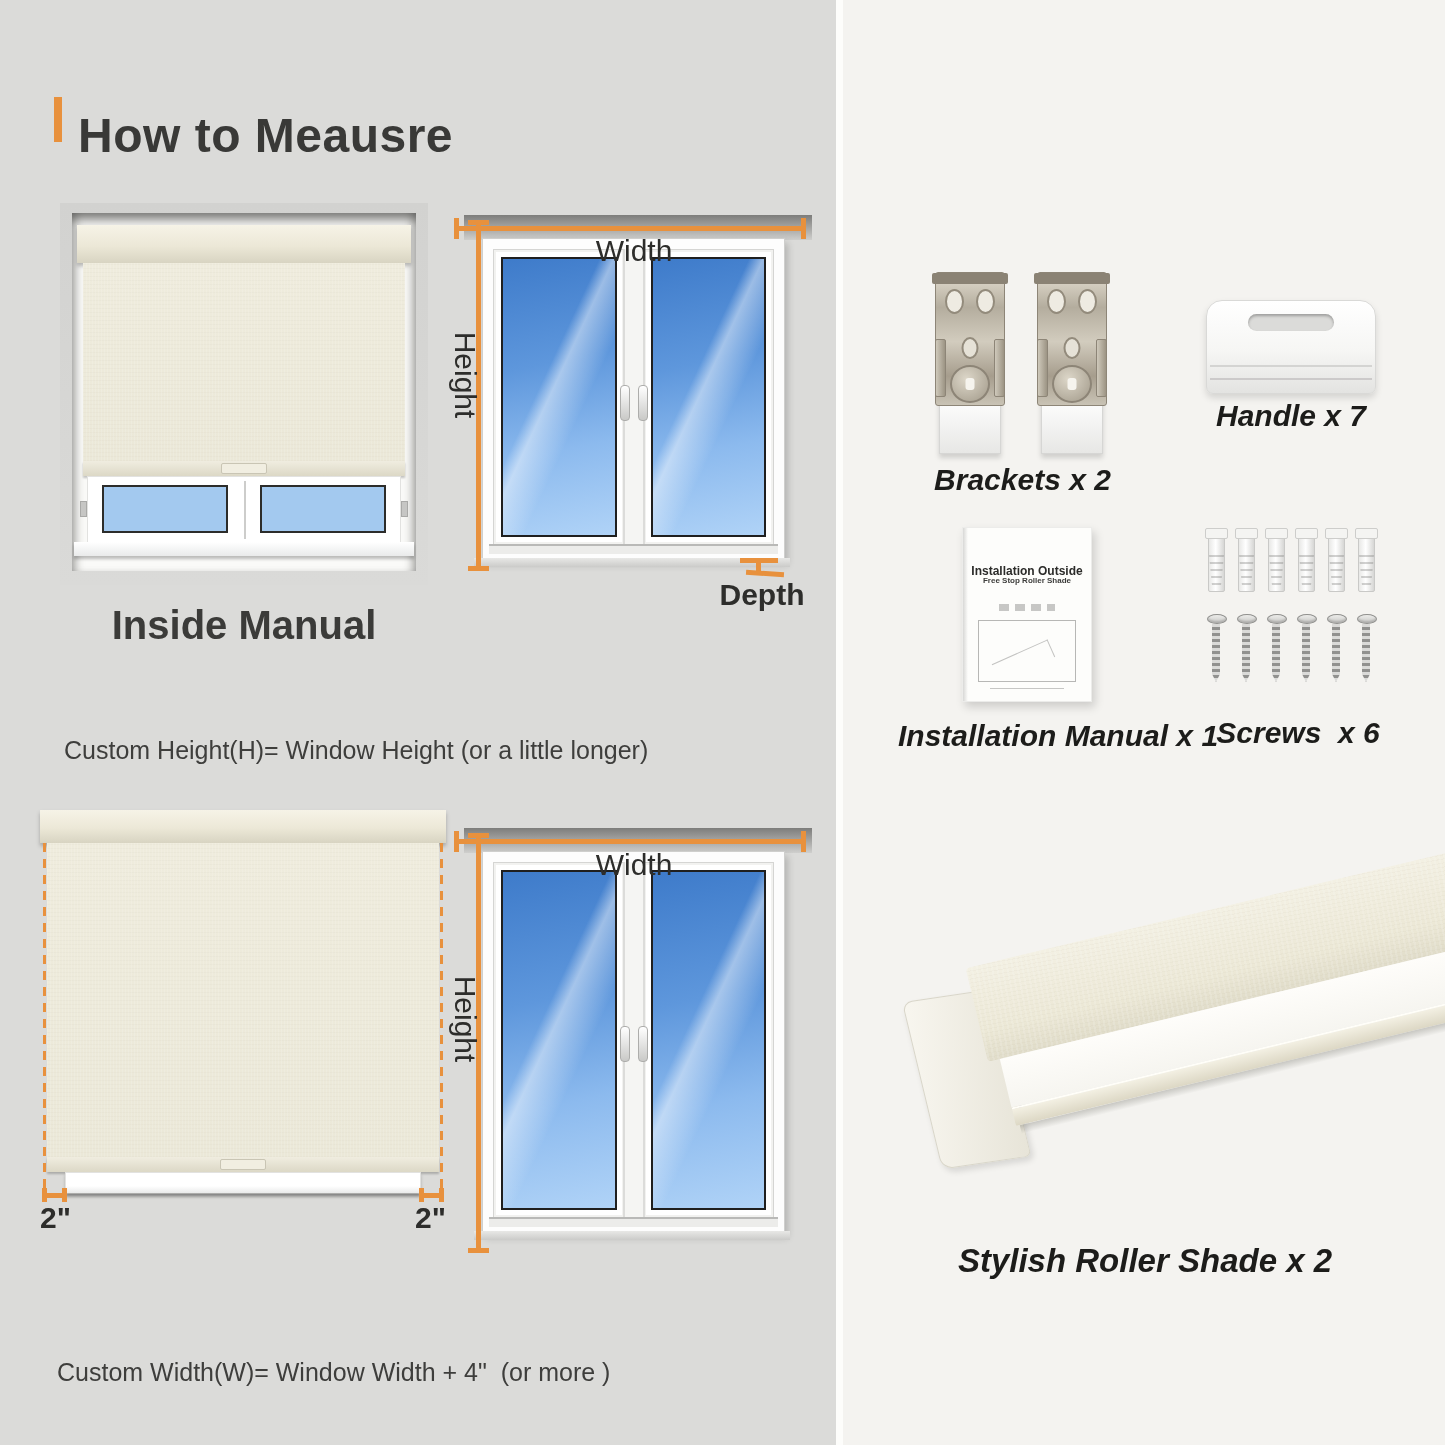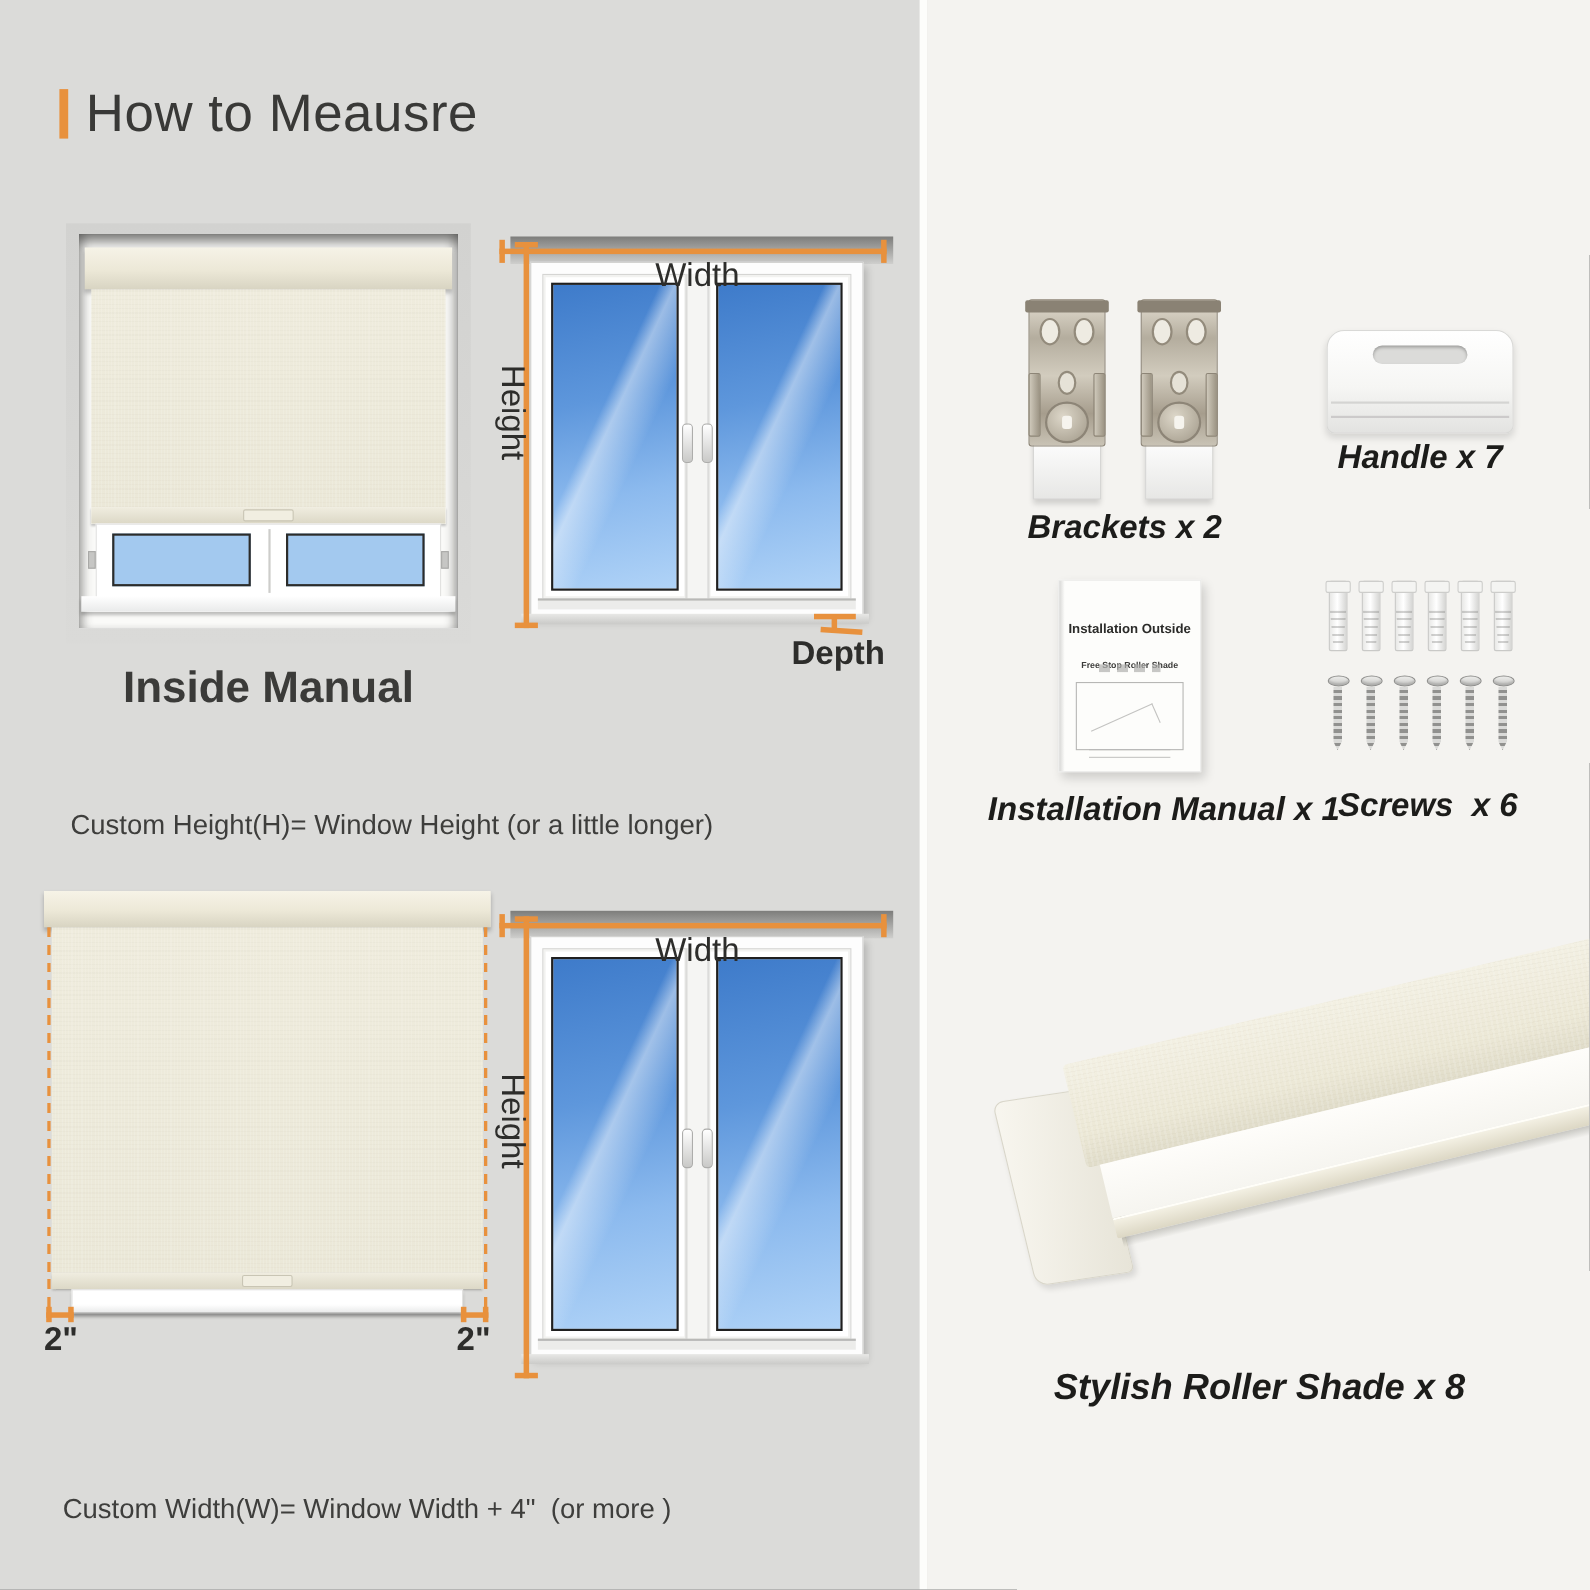--- a/index.html
+++ b/index.html
@@ -4,21 +4,21 @@
 <style>
   html,body{margin:0;padding:0;background:#9a9a98;}
   .page{position:relative;width:1445px;height:1445px;background:#DBDBD9;overflow:hidden;
         font-family:"Liberation Sans",sans-serif;color:#3a3a38;}
   .right-bg{position:absolute;left:843px;top:0;width:602px;height:1445px;background:#F4F3F0;}
   .divider{position:absolute;left:836px;top:0;width:7px;height:1445px;background:#FDFDFB;}
 
   
   .sec-title{position:absolute;display:flex;align-items:center;}
   .accent-bar{width:8px;height:45px;background:#E8913D;margin-right:16px;flex:none;}
-  .sec-title .t{font-size:48px;font-weight:normal;color:#393937;letter-spacing:.5px;white-space:nowrap;}
+  .sec-title .t{font-size:48px;font-weight:bold;color:#393937;letter-spacing:.5px;white-space:nowrap;margin-top:32px;}
 
   .big-label{position:absolute;text-align:center;font-size:40px;font-weight:bold;color:#3b3b39;}
   .body-lines{position:absolute;font-size:25px;color:#3e3e3c;line-height:35px;white-space:pre-wrap;}
   .item-label{position:absolute;text-align:center;font-size:30px;font-weight:bold;font-style:italic;color:#1c1c1a;white-space:pre;}
 
   
   .m-h{position:absolute;height:5px;background:#E8913D;}
   .m-h::before,.m-h::after{content:"";position:absolute;top:-8px;width:5px;height:21px;background:#E8913D;}
   .m-h::before{left:0;}.m-h::after{right:0;}
   .m-h.small::before,.m-h.small::after{top:-5px;height:14px;}
@@ -96,21 +96,21 @@
      border:1px solid #d9d9d7;border-radius:16px 16px 7px 7px;box-shadow:0 4px 7px rgba(0,0,0,.13);}
   .handle-slot{position:absolute;left:50%;transform:translateX(-50%);top:13px;width:86px;height:17px;border-radius:9px;
      background:#dbdbd9;box-shadow:inset 0 2px 3px rgba(0,0,0,.28);}
   .handle-ridges{position:absolute;left:3px;right:3px;bottom:13px;height:11px;
      border-top:2px solid #d4d4d2;border-bottom:2px solid #cccaca;}
 
   .manual{position:absolute;background:#fdfdfb;box-shadow:3px 5px 9px rgba(0,0,0,.16);border:1px solid #ececea;}
   .manual::before{content:"";position:absolute;left:0;top:0;bottom:0;width:5px;
      background:linear-gradient(90deg,#d8d8d6,#fdfdfb);}
   .mc-title{position:absolute;left:0;right:0;top:36px;text-align:center;font-size:12px;font-weight:bold;color:#2b2b29;}
-  .mc-sub{position:absolute;left:0;right:0;top:72px;text-align:center;font-size:8px;font-weight:bold;color:#3c3c3a;}
+  .mc-sub{position:absolute;left:0;right:0;top:48px;text-align:center;font-size:8px;font-weight:bold;color:#3c3c3a;}
   .mc-marks{position:absolute;left:50%;transform:translateX(-50%);top:76px;width:56px;height:7px;
      background:repeating-linear-gradient(90deg,#b0b0ae 0 10px,transparent 10px 16px);opacity:.7;}
   .mc-box{position:absolute;left:15px;top:92px;width:96px;height:60px;border:1px solid #b7b7b5;}
   .mc-box::after{content:"";position:absolute;left:14px;top:30px;width:60px;height:18px;
      border-top:1px solid #c3c3c1;border-right:1px solid #c3c3c1;transform:rotate(-24deg);}
   .mc-fine{position:absolute;left:50%;transform:translateX(-50%);bottom:12px;width:74px;height:6px;
      border-top:1px solid #b9b9b7;border-bottom:1px solid #c6c6c4;}
 
   .anchor{position:absolute;top:0;width:15px;height:62px;background:linear-gradient(90deg,#e8e8e6,#ffffff 45%,#d6d6d4);
      border:1px solid #c9c9c7;border-radius:2px;}
@@ -331,14 +331,14 @@
 
   <div class="shade-wrap">
     <div class="shade-rot">
       <div class="sr-cap"></div>
       <div class="sr-top"></div>
       <div class="sr-under"></div>
       <div class="sr-rail"></div>
       <div class="sr-shadow"></div>
     </div>
   </div>
-  <div class="item-label" style="left:920px;width:450px;top:1242px;font-size:33px;">Stylish Roller Shade x 8</div>
+  <div class="item-label" style="left:920px;width:450px;top:1242px;font-size:33px;">Stylish Roller Shade x 2</div>
 </div>
 
 </body></html>

